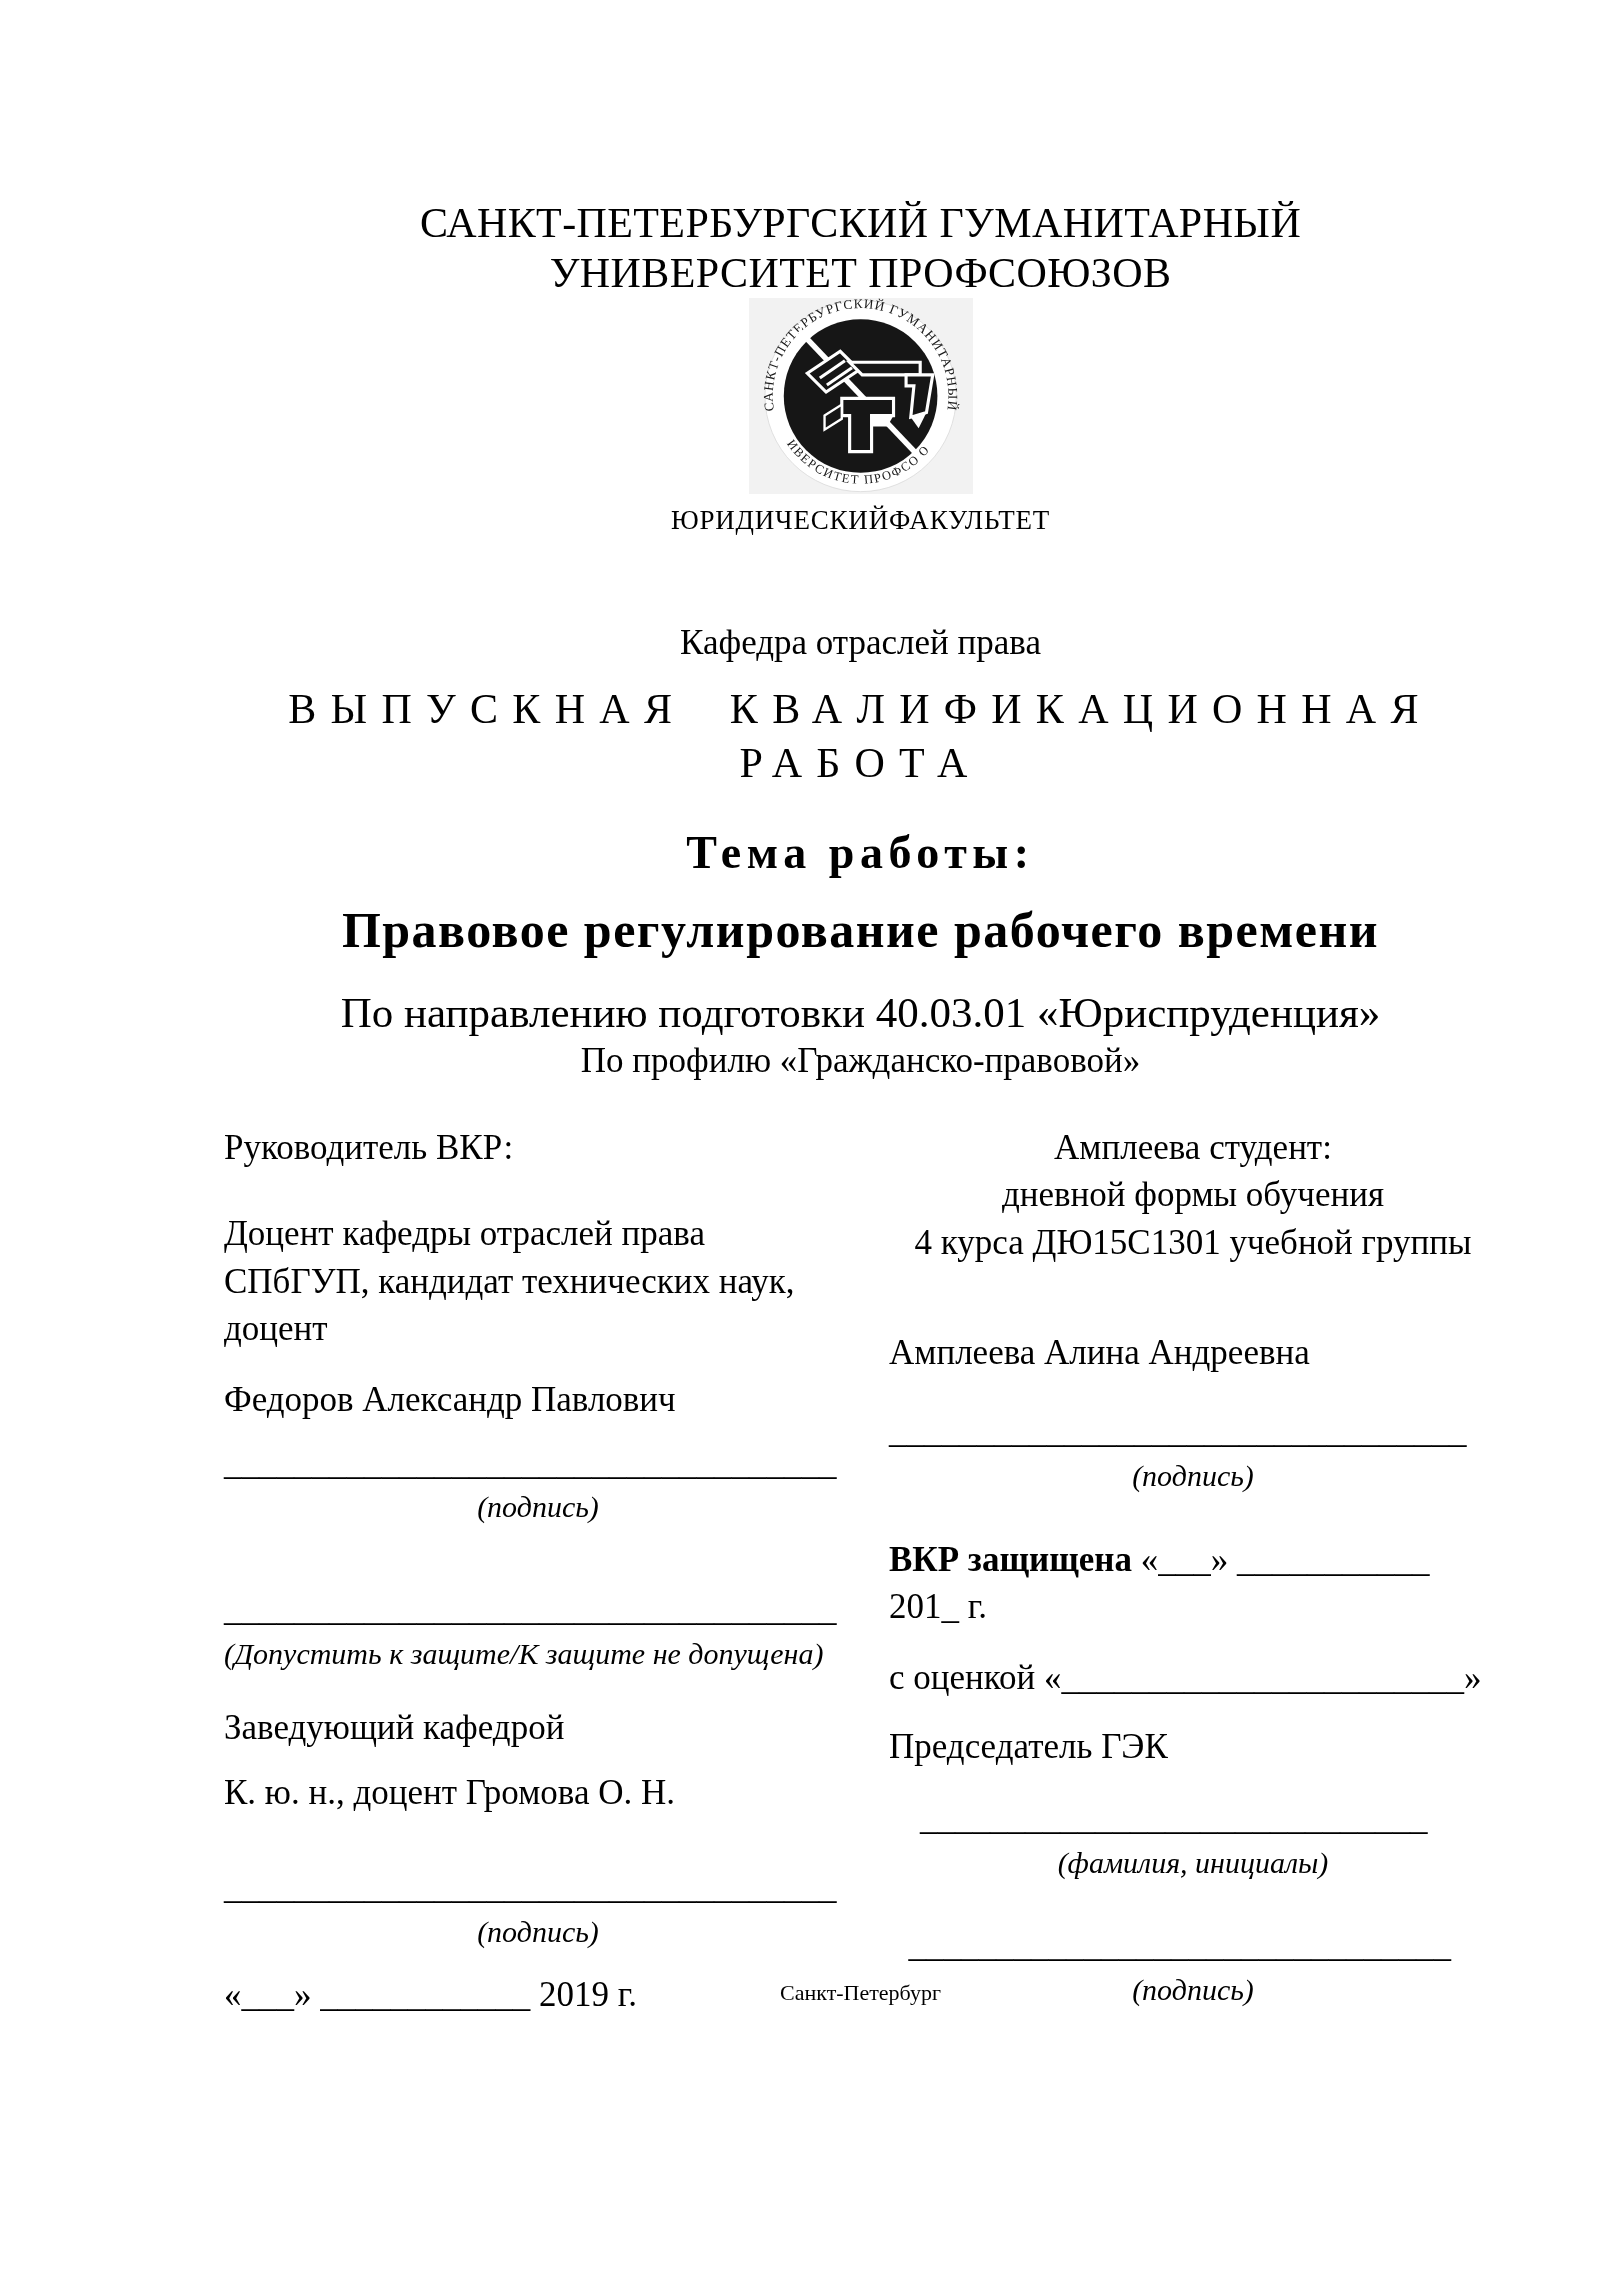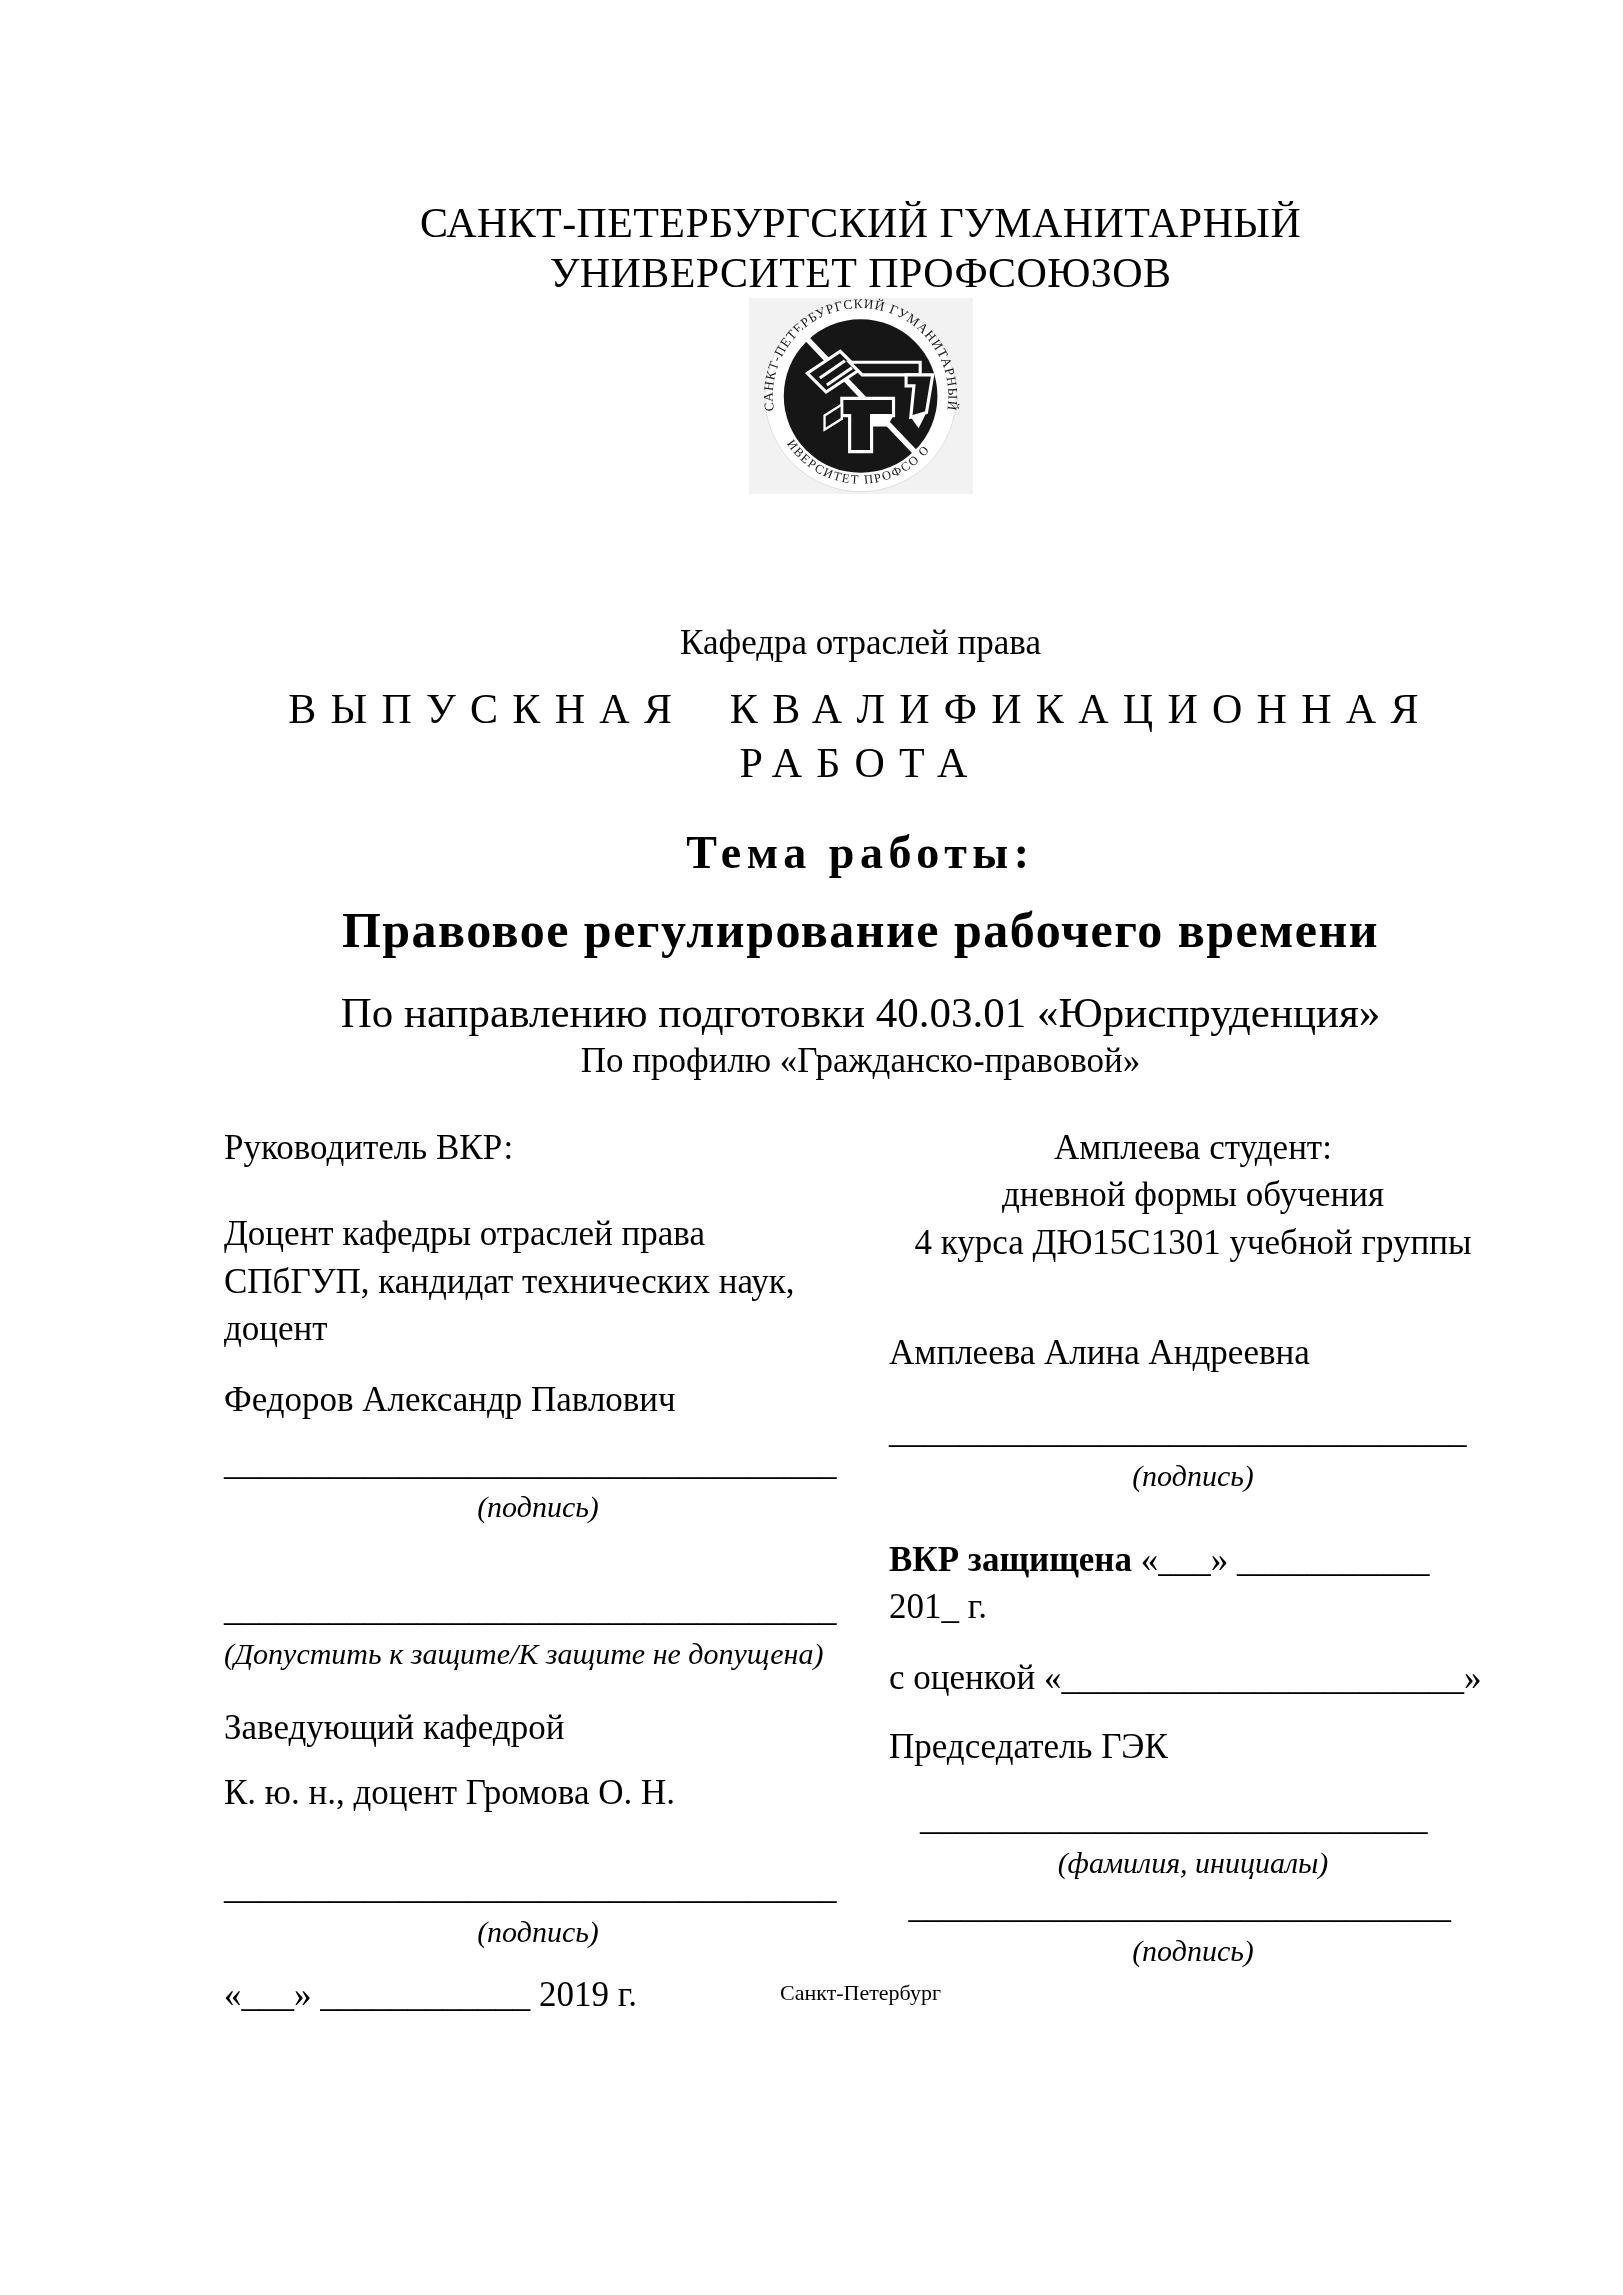--- a/index.html
+++ b/index.html
@@ -40,21 +40,21 @@
   .l-headname{ margin-top:17.3px; }
   .l-line3   { margin-top:47px; }
   .l-date    { margin-top:20.4px; }
 
   .r-name  { margin-top:63px; }
   .r-line1 { margin-top:31px;font-style:italic; }
   .r-defended { margin-top:41px; }
   .r-grade { margin-top:23.6px; }
   .r-chair { margin-top:22px; }
   .r-surline { margin-top:23.6px; margin-left:31px; }
-  .r-sigline2 { margin-left:19.6px; }
+  .r-sigline2 { margin-top:39px; margin-left:19.6px; }
   .bold { font-weight:bold; }
 
   .city { top:1980px; font-size:22px; }
 
   .emblem-arc-text { font-size:17px; letter-spacing:1.2px; fill:#1a1a1a; font-family:"Liberation Serif", serif; }
   .emblem-arc-text-b { font-size:16px; letter-spacing:2px; fill:#1a1a1a; font-family:"Liberation Serif", serif; }
 </style>
 </head>
 <body>
 
@@ -95,20 +95,21 @@
 
           <polygon points="118,128 184,128 184,150 156,150 156,196 128,196 128,150 118,150" fill="#161616" stroke="#ffffff" stroke-width="4"></polygon>
           <polygon points="156,150 184,150 176,164 156,164" fill="#ffffff"></polygon>
 
           <polygon points="96,150 118,136 118,154 96,168" fill="#161616" stroke="#ffffff" stroke-width="3"></polygon>
         </g>
       </svg>
     </div>
   </div>
 
+  <div class="abs center faculty">ЮРИДИЧЕСКИЙФАКУЛЬТЕТ</div>
 
   <div class="abs center department">Кафедра отраслей права</div>
 
   <div class="abs center worktype">
     <div>ВЫПУСКНАЯ КВАЛИФИКАЦИОННАЯ</div>
     <div>РАБОТА</div>
   </div>
 
   <div class="abs center theme-label">Тема работы:</div>
   <div class="abs center work-title">Правовое регулирование рабочего времени</div>

